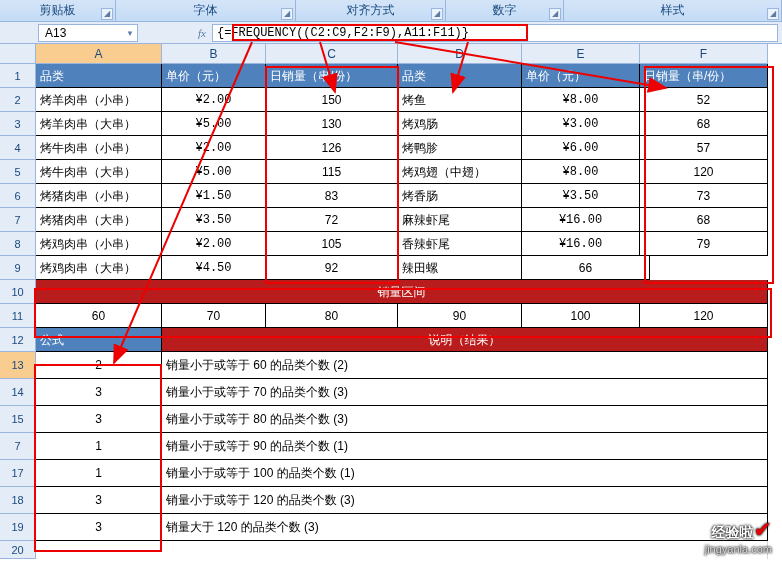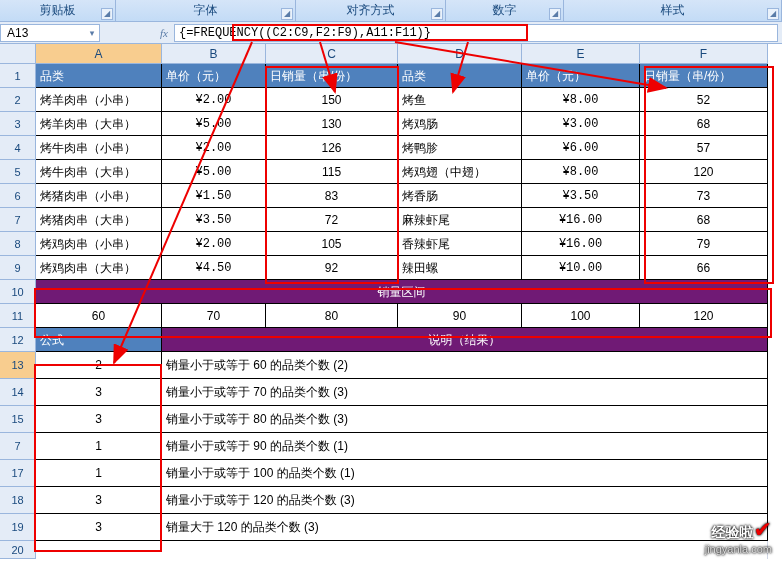--- a/index.html
+++ b/index.html
@@ -47,20 +47,21 @@
   .fbar-row {
     height: 22px;
     background: #e4ecf7;
     border-bottom: 1px solid #9ab6dd;
     display: flex;
     align-items: center;
   }
   .name-box {
     width: 100px;
     height: 18px;
+    margin-left: 38px;
     background: #fff;
     border: 1px solid #9ab6dd;
     padding-left: 6px;
     line-height: 16px;
     display: flex;
     align-items: center;
     justify-content: space-between;
   }
   .name-drop {
     width: 14px; height: 16px;
@@ -149,21 +150,21 @@
   .c-e { width: 118px; }
   .c-f { width: 128px; }
 
   .hdr {
     background: #4f81bd;
     color: #fff;
     text-align: left;
     font-weight: normal;
   }
   .hdr-merge {
-    background: #701a75;
+    background: #b91c1c;
     color: #fff;
     text-align: center;
   }
   .tc { text-align: center; }
   .mono { font-family: "Courier New", monospace; }
 
   .rh.active {
     background: #f8cd8f;
   }
   .col-hdr.active {
@@ -316,21 +317,20 @@
         <div class="cell c-d">香辣虾尾</div>
         <div class="cell c-e tc mono">¥16.00</div>
         <div class="cell c-f tc">79</div>
       </div>
       <div class="row">
         <div class="rh">9</div>
         <div class="cell c-a">烤鸡肉串（大串）</div>
         <div class="cell c-b tc mono">¥4.50</div>
         <div class="cell c-c tc">92</div>
         <div class="cell c-d">辣田螺</div>
-        <div class="cell c-e tc mono">¥10.00</div>
         <div class="cell c-f tc">66</div>
       </div>
       <div class="row">
         <div class="rh">10</div>
         <div class="cell hdr-merge" style="width:732px">销量区间</div>
       </div>
       <div class="row">
         <div class="rh">11</div>
         <div class="cell c-a tc">60</div>
         <div class="cell c-b tc">70</div>

